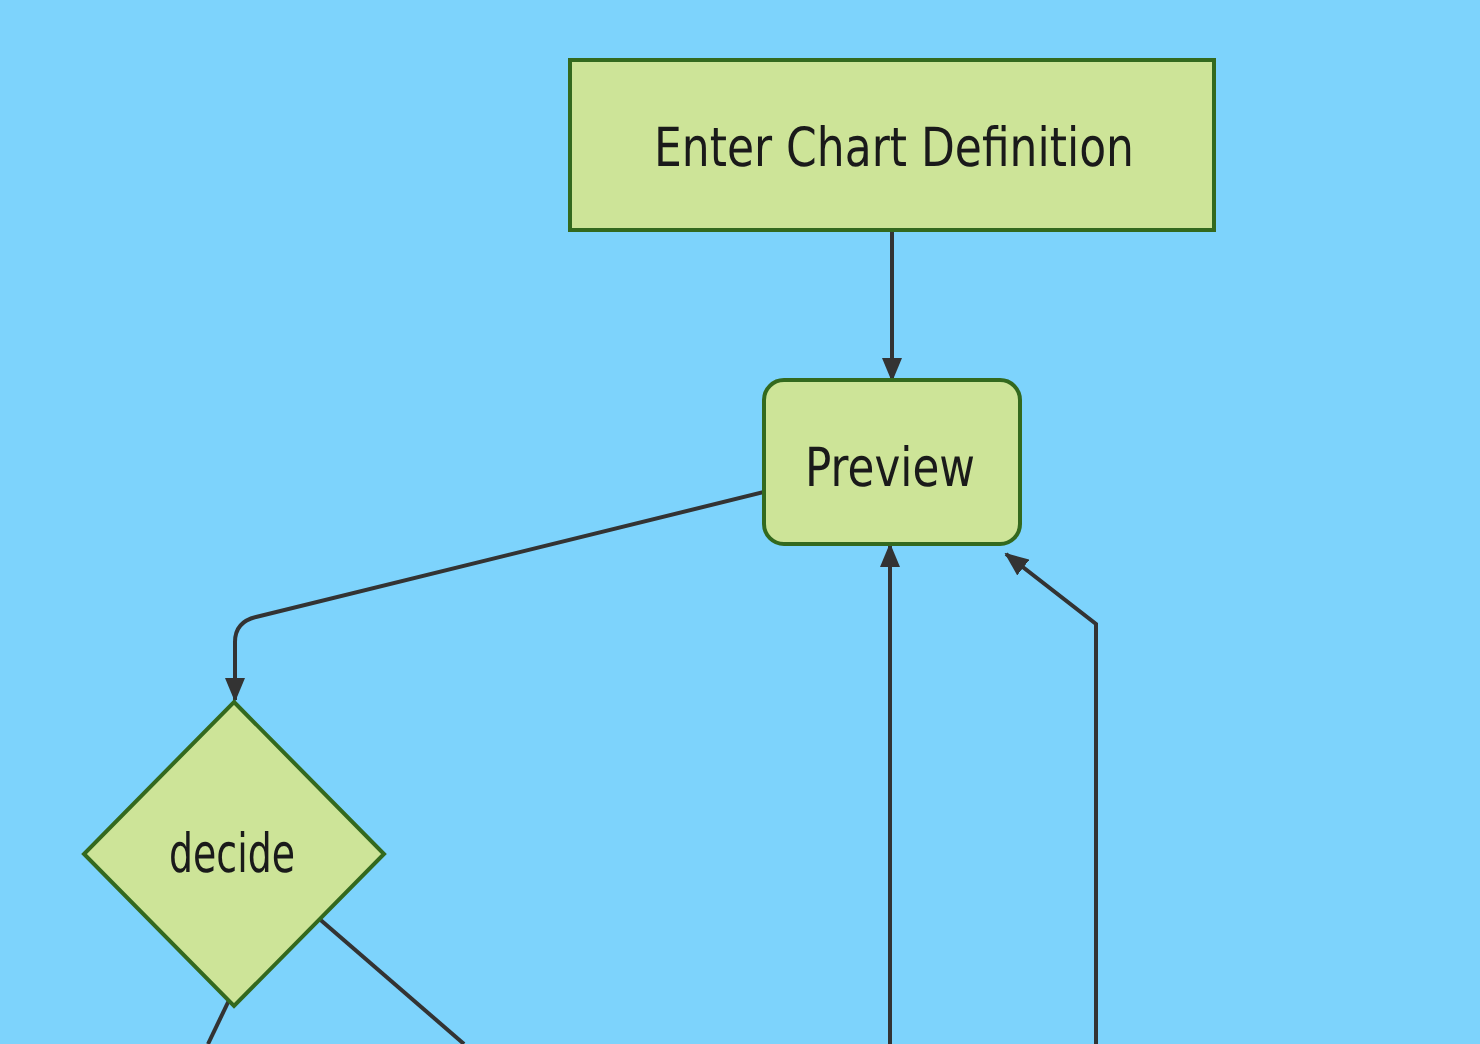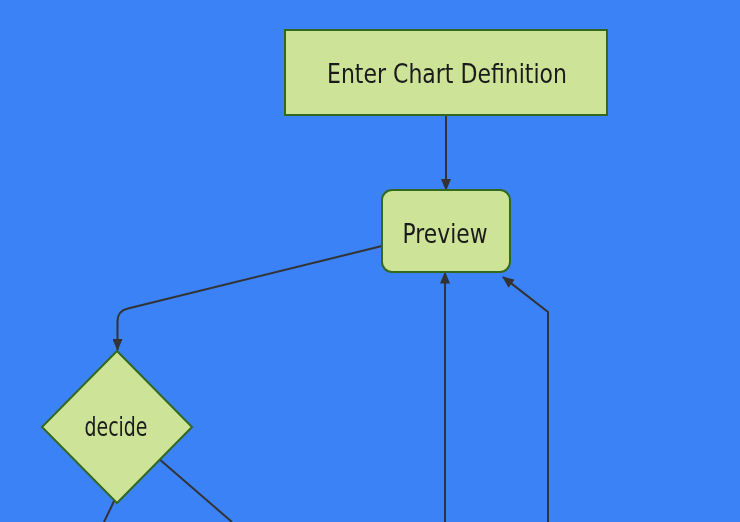--- a/index.html
+++ b/index.html
@@ -5,21 +5,21 @@
   html, body {
     margin: 0;
     padding: 0;
     background: #ffffff;
     font-family: "DejaVu Sans", "Liberation Sans", sans-serif;
   }
   .canvas-wrap {
     position: relative;
     width: 740px;
     height: 522px;
-    background: #3b82f6;
+    background: #7dd3fc;
     overflow: hidden;
   }
   svg.flowchart {
     display: block;
     width: 740px;
     height: 522px;
   }
   .edge-line {
     fill: none;
     stroke: #333333;

